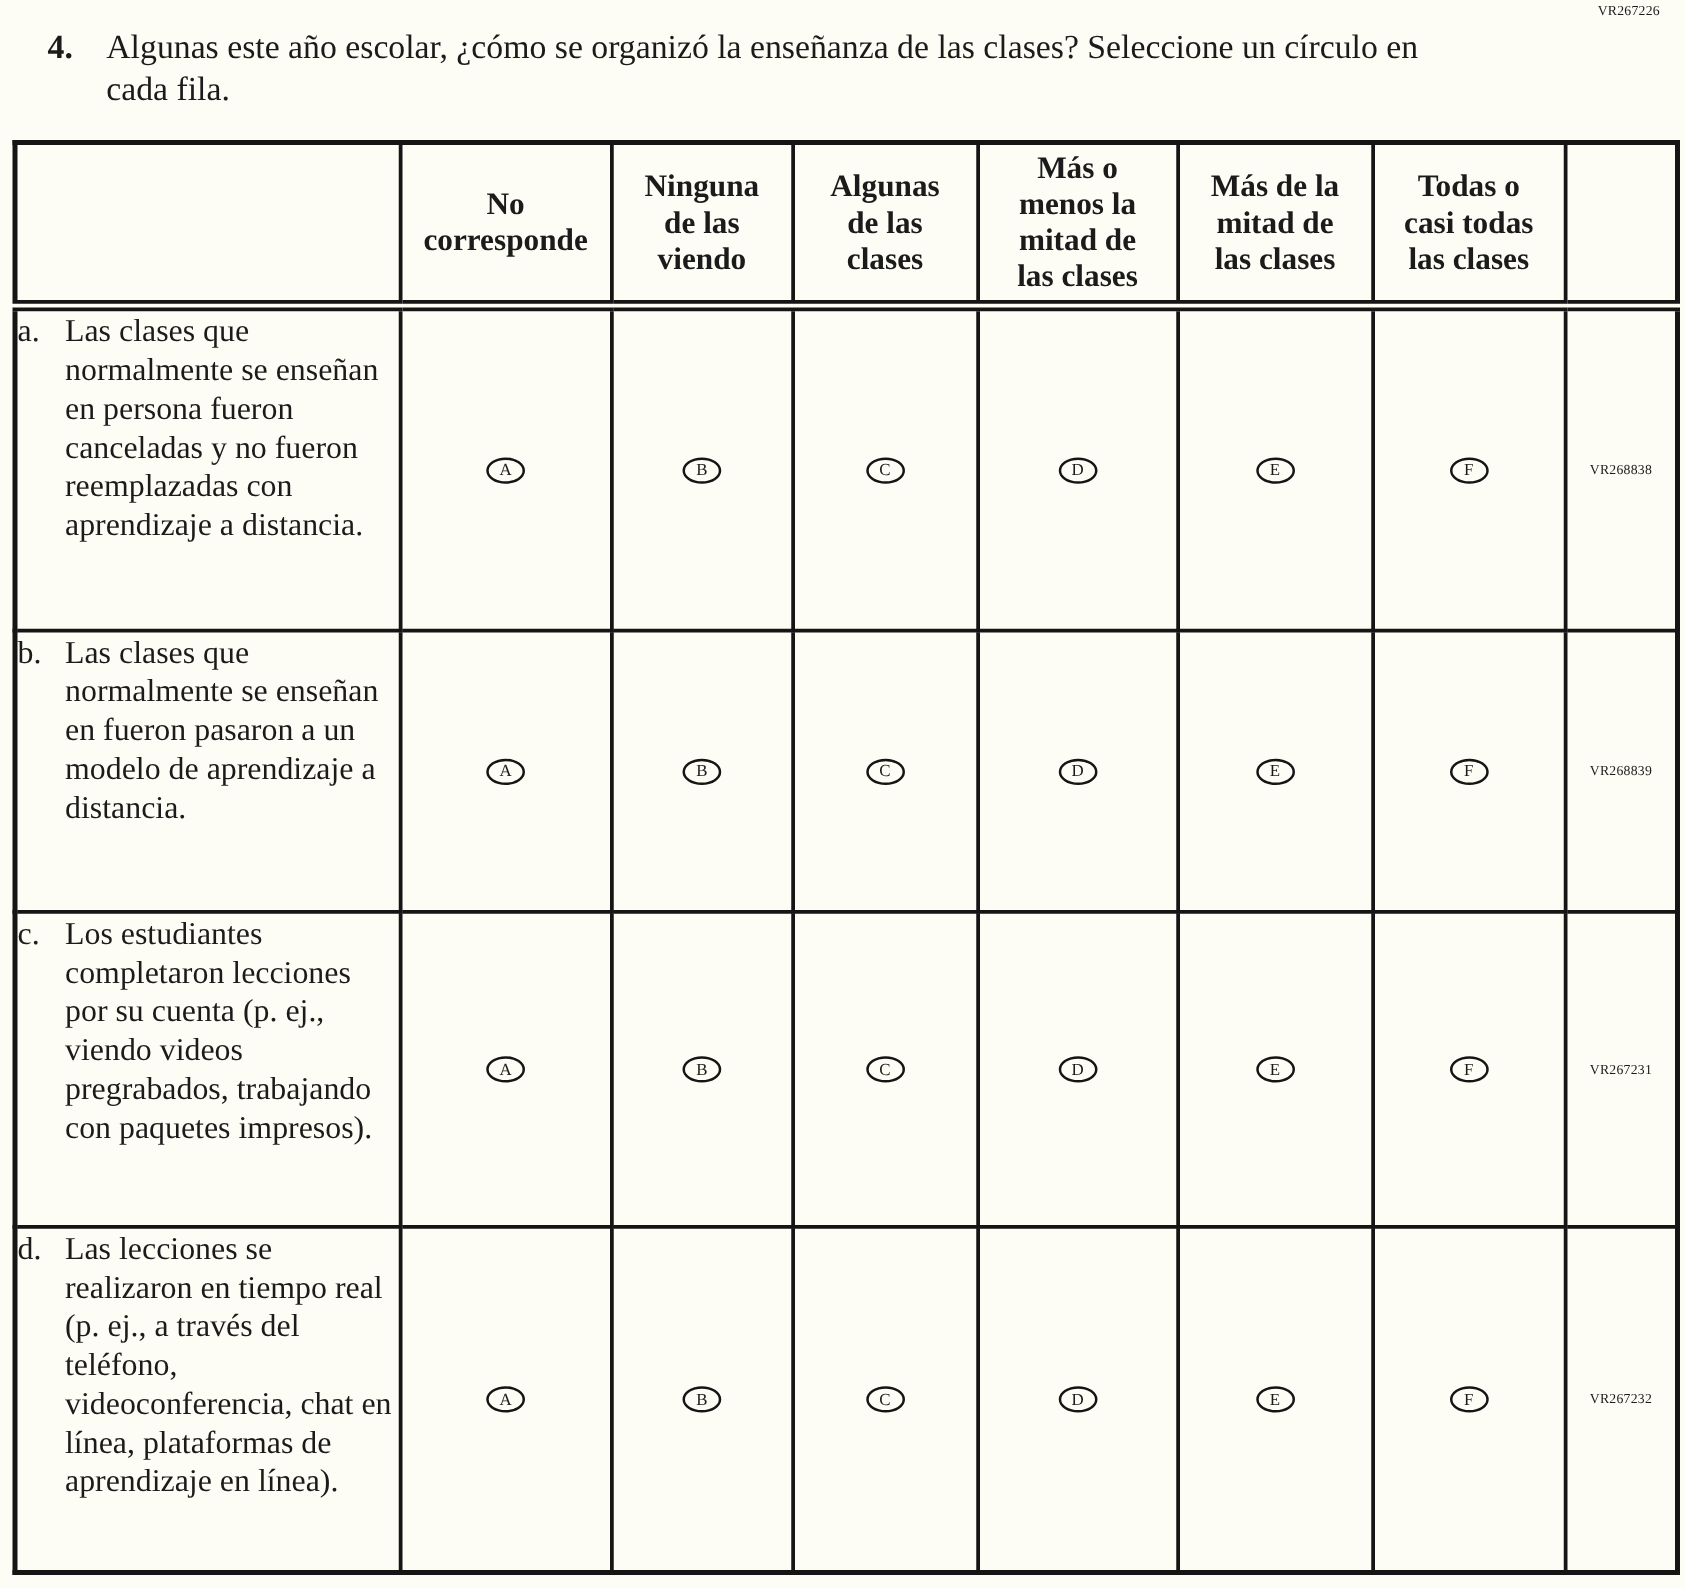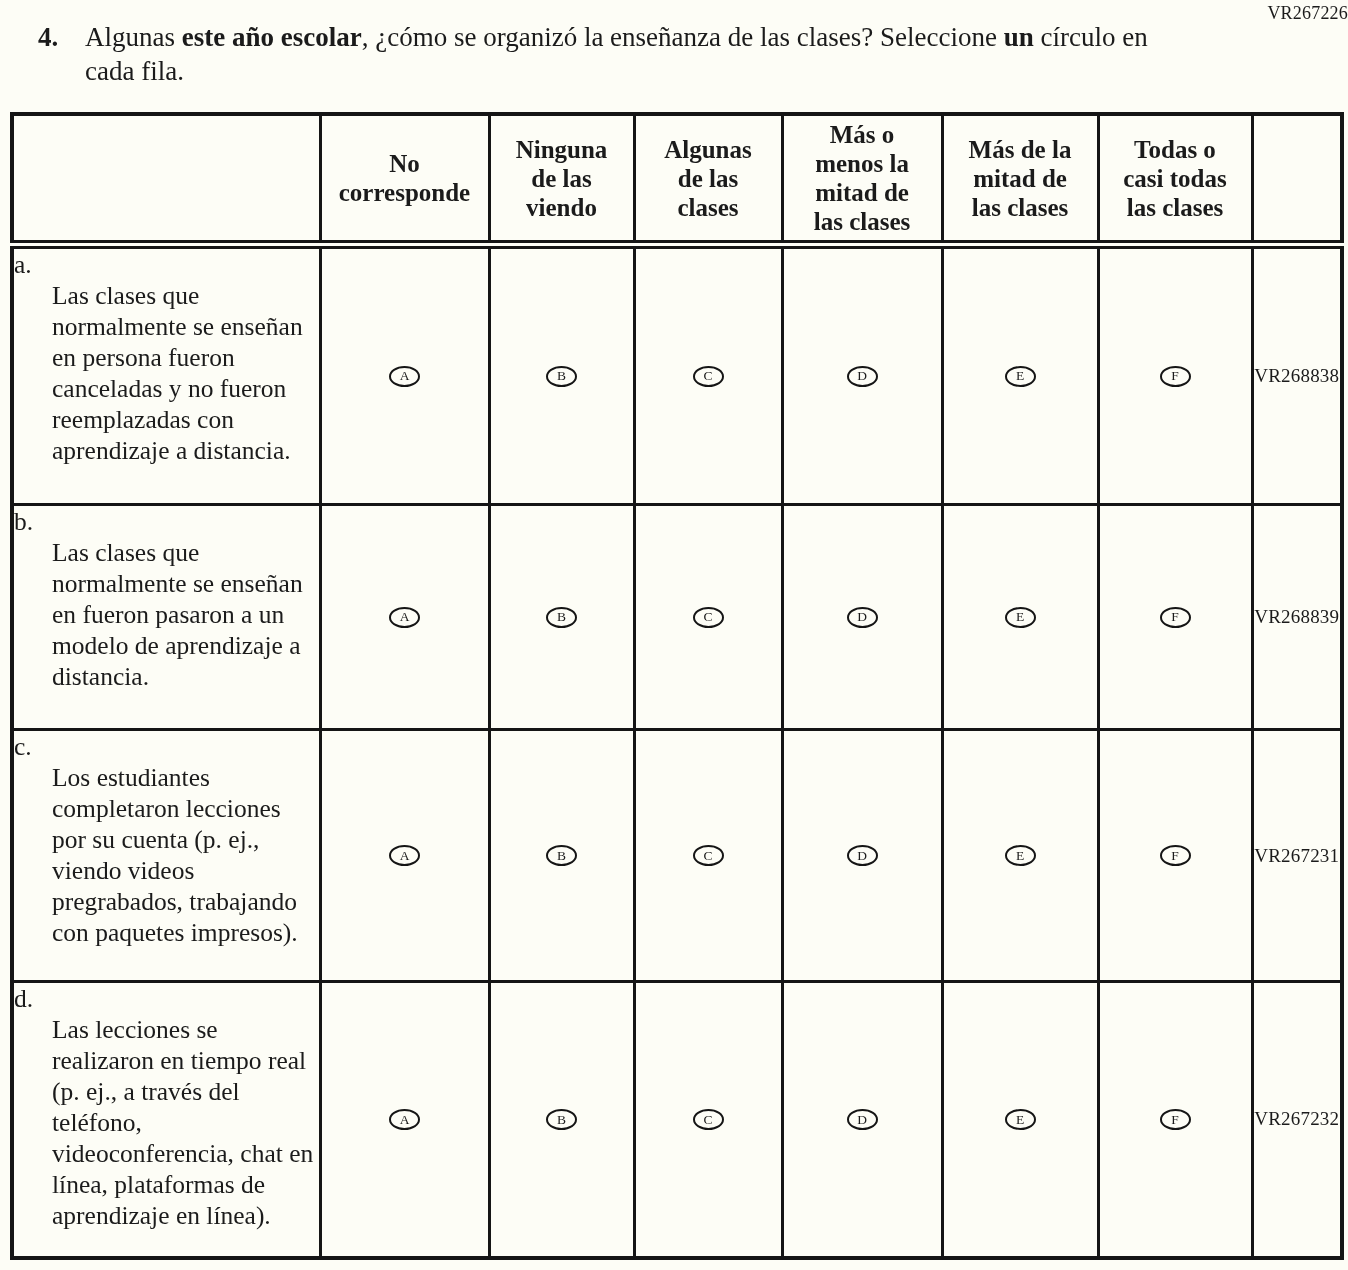--- a/index.html
+++ b/index.html
@@ -11,39 +11,39 @@
   }
   .page {
     position: relative;
     width: 1348px;
     height: 1270px;
     overflow: hidden;
   }
   .form-code-top {
     position: absolute;
     top: 3px;
-    right: 0;
-    font-size: 18px;
+    right: 20px;
+    font-size: 11px;
     letter-spacing: 0.2px;
   }
   .question {
     display: flex;
     margin: 20px 0 0 38px;
     font-size: 27px;
     line-height: 34px;
   }
   .qnum {
     font-weight: bold;
     width: 47px;
     flex-shrink: 0;
   }
   .qtext {
     width: 1085px;
   }
-  .qtext b { font-weight: bold; }
+  .qtext b { font-weight: normal; }
 
   table.grid {
     margin: 24px 0 0 10px;
     border-collapse: collapse;
     table-layout: fixed;
     width: 1330px;
     background: #fdfdf6;
   }
   table.grid th, table.grid td {
     border: 3px solid #151515;
@@ -64,21 +64,21 @@
     vertical-align: top;
     padding: 9px 6px 6px 16px;
     font-size: 25.5px;
     line-height: 31px;
   }
   .item-flex { display: flex; }
   .item-letter {
     width: 38px;
     flex-shrink: 0;
   }
-  .item-text { flex: 1; margin-top: 31px; }
+  .item-text { flex: 1; }
   td.opt {
     text-align: center;
     vertical-align: middle;
   }
   .bubble {
     display: inline-flex;
     align-items: center;
     justify-content: center;
     box-sizing: border-box;
     width: 31px;
@@ -86,21 +86,21 @@
     border: 2px solid #151515;
     border-radius: 50%;
     font-size: 13.5px;
     line-height: 1;
     cursor: pointer;
     background: transparent;
   }
   td.code {
     text-align: center;
     vertical-align: middle;
-    font-size: 19px;
+    font-size: 11px;
     letter-spacing: 0.2px;
     padding: 0 2px;
   }
 </style>
 </head>
 <body>
 
 <div class="page">
 
   <div class="form-code-top">VR267226</div>

